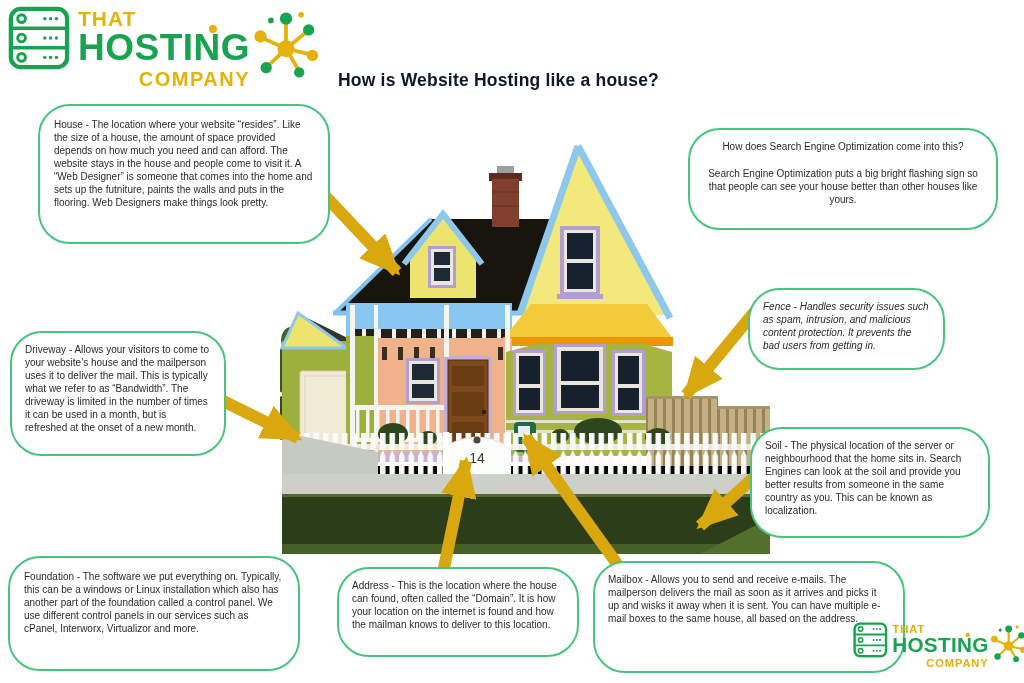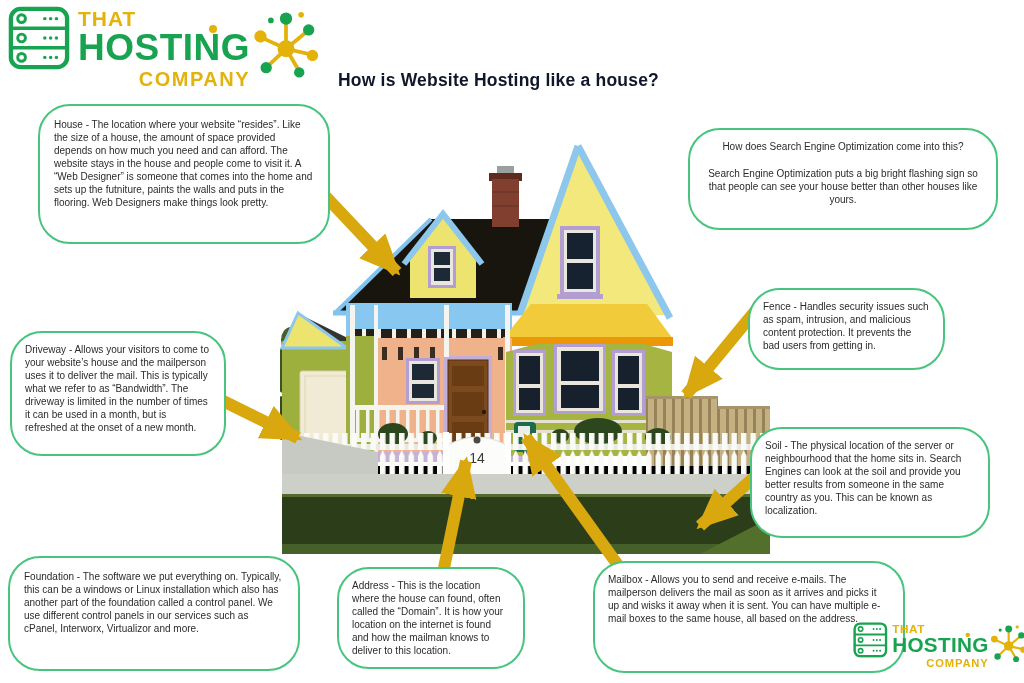--- a/index.html
+++ b/index.html
@@ -278,37 +278,37 @@
 
   <div class="callout" style="left:38px;top:104px;width:292px;min-height:140px;padding:12px 14px;">
     <p>House - The location where your website “resides”. Like the size of a house, the amount of space provided depends on how much you need and can afford. The website stays in the house and people come to visit it. A “Web Designer” is someone that comes into the home and sets up the futniture, paints the walls and puts in the flooring. Web Designers make things look pretty.</p>
   </div>
 
   <div class="callout center" style="left:688px;top:128px;width:310px;min-height:102px;">
     <p>How does Search Engine Optimization come into this?</p>
     <p class="gap">Search Engine Optimization puts a big bright flashing sign so that people can see your house better than other houses like yours.</p>
   </div>
 
-  <div class="callout" style="left:748px;top:288px;width:197px;min-height:82px;">
+  <div class="callout" style="left:748px;top:288px;width:197px;min-height:82px;font-style:italic;">
     <p>Fence - Handles security issues such as spam, intrusion, and malicious content protection. It prevents the bad users from getting in.</p>
   </div>
 
   <div class="callout" style="left:10px;top:331px;width:216px;min-height:125px;">
     <p>Driveway - Allows your visitors to come to your website’s house and the mailperson uses it to deliver the mail. This is typically what we refer to as “Bandwidth”. The driveway is limited in the number of times it can be used in a month, but is refreshed at the onset of a new month.</p>
   </div>
 
   <div class="callout" style="left:750px;top:427px;width:240px;min-height:111px;">
     <p>Soil - The physical location of the server or neighbourhood that the home sits in. Search Engines can look at the soil and provide you better results from someone in the same country as you. This can be known as localization.</p>
   </div>
 
   <div class="callout" style="left:8px;top:556px;width:292px;min-height:115px;padding:12px 14px;">
     <p>Foundation - The software we put everything on. Typically, this can be a windows or Linux installation which also has another part of the foundation called a control panel. We use different control panels in our services such as cPanel, Interworx, Virtualizor and more.</p>
   </div>
 
-  <div class="callout" style="left:337px;top:567px;width:188px;min-height:90px;">
+  <div class="callout" style="left:337px;top:567px;width:242px;min-height:90px;">
     <p>Address - This is the location where the house can found, often called the “Domain”. It is how your location on the internet is found and how the mailman knows to deliver to this location.</p>
   </div>
 
   <div class="callout" style="left:593px;top:561px;width:312px;min-height:112px;">
     <p>Mailbox - Allows you to send and receive e-mails. The mailperson delivers the mail as soon as it arrives and picks it up and wisks it away when it is sent. You can have multiple e-mail boxes to the same house, all based on the address.</p>
   </div>
 
   <div class="logo small" style="left:853px;top:622px;">
     <svg width="62" height="64" viewBox="0 0 64 66">
       <rect x="3" y="3" width="58" height="60" rx="10" fill="none" stroke="#17A34F" stroke-width="4.5"></rect>

